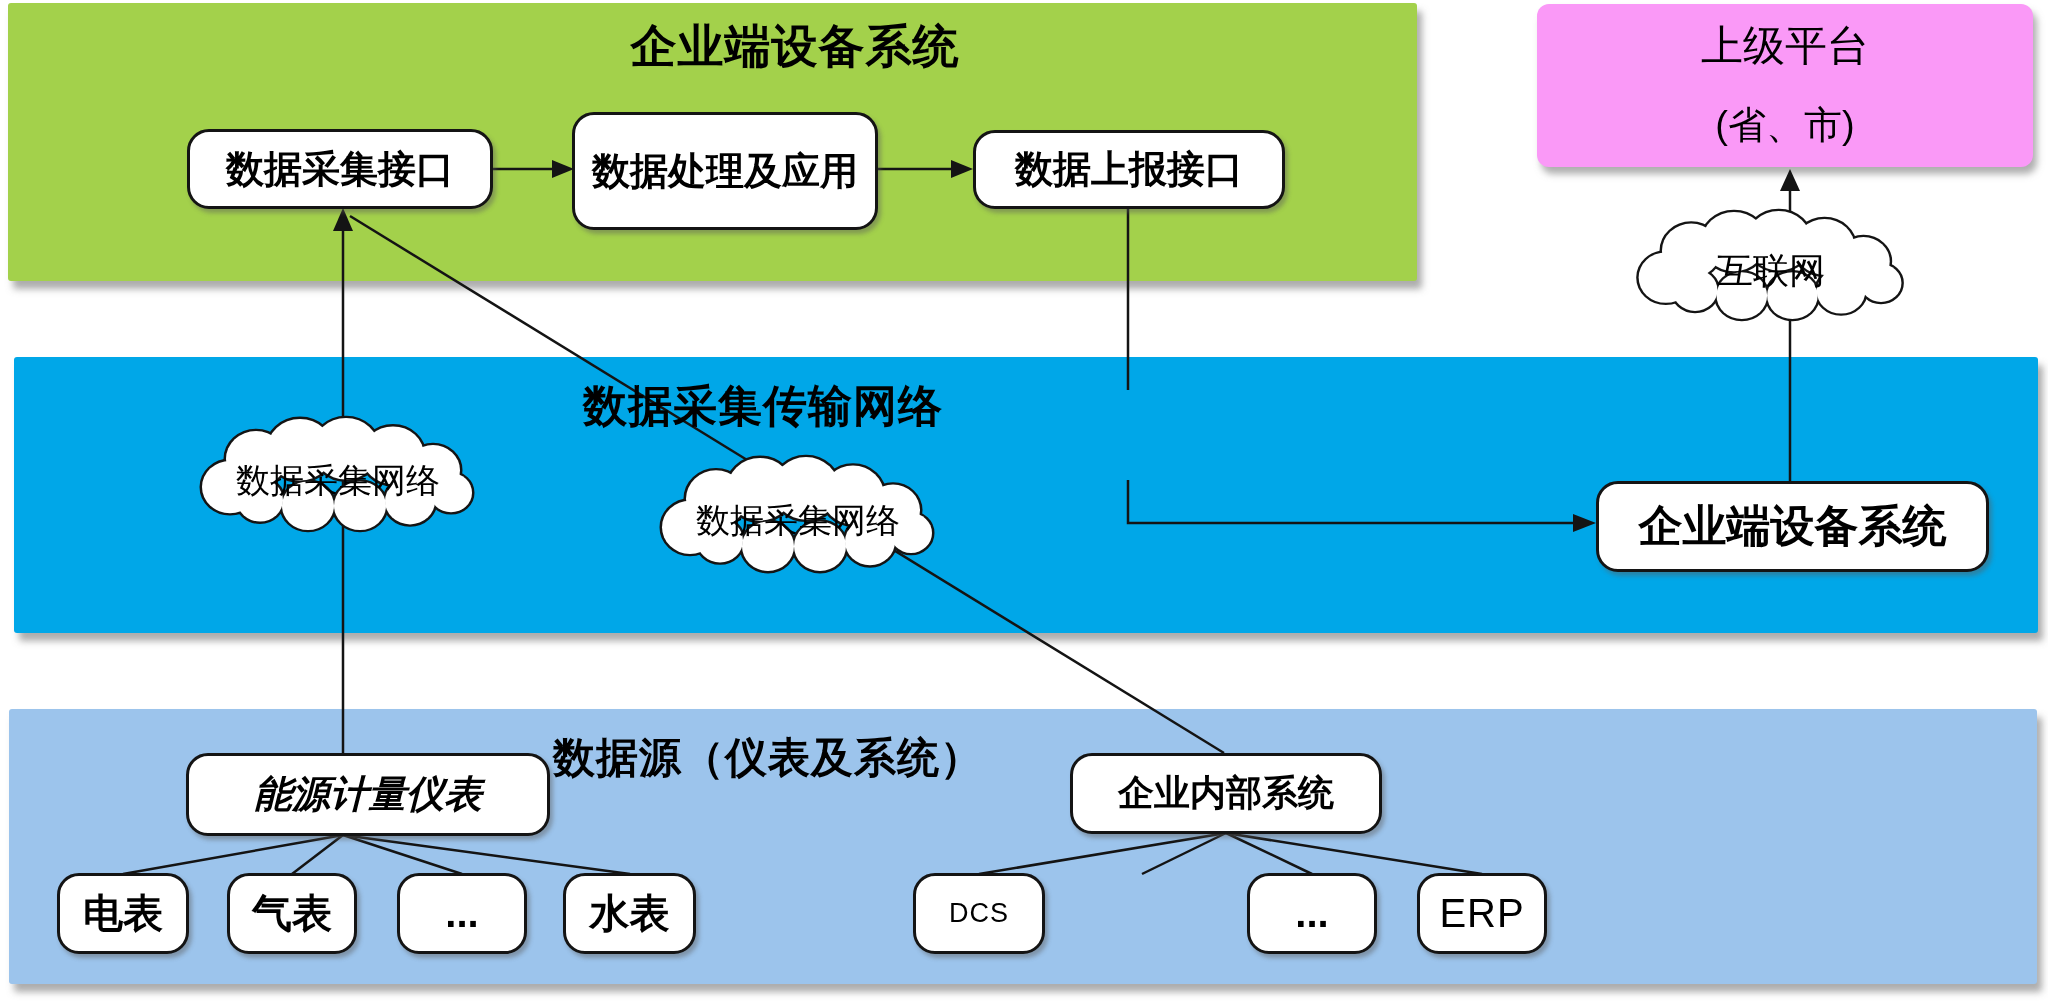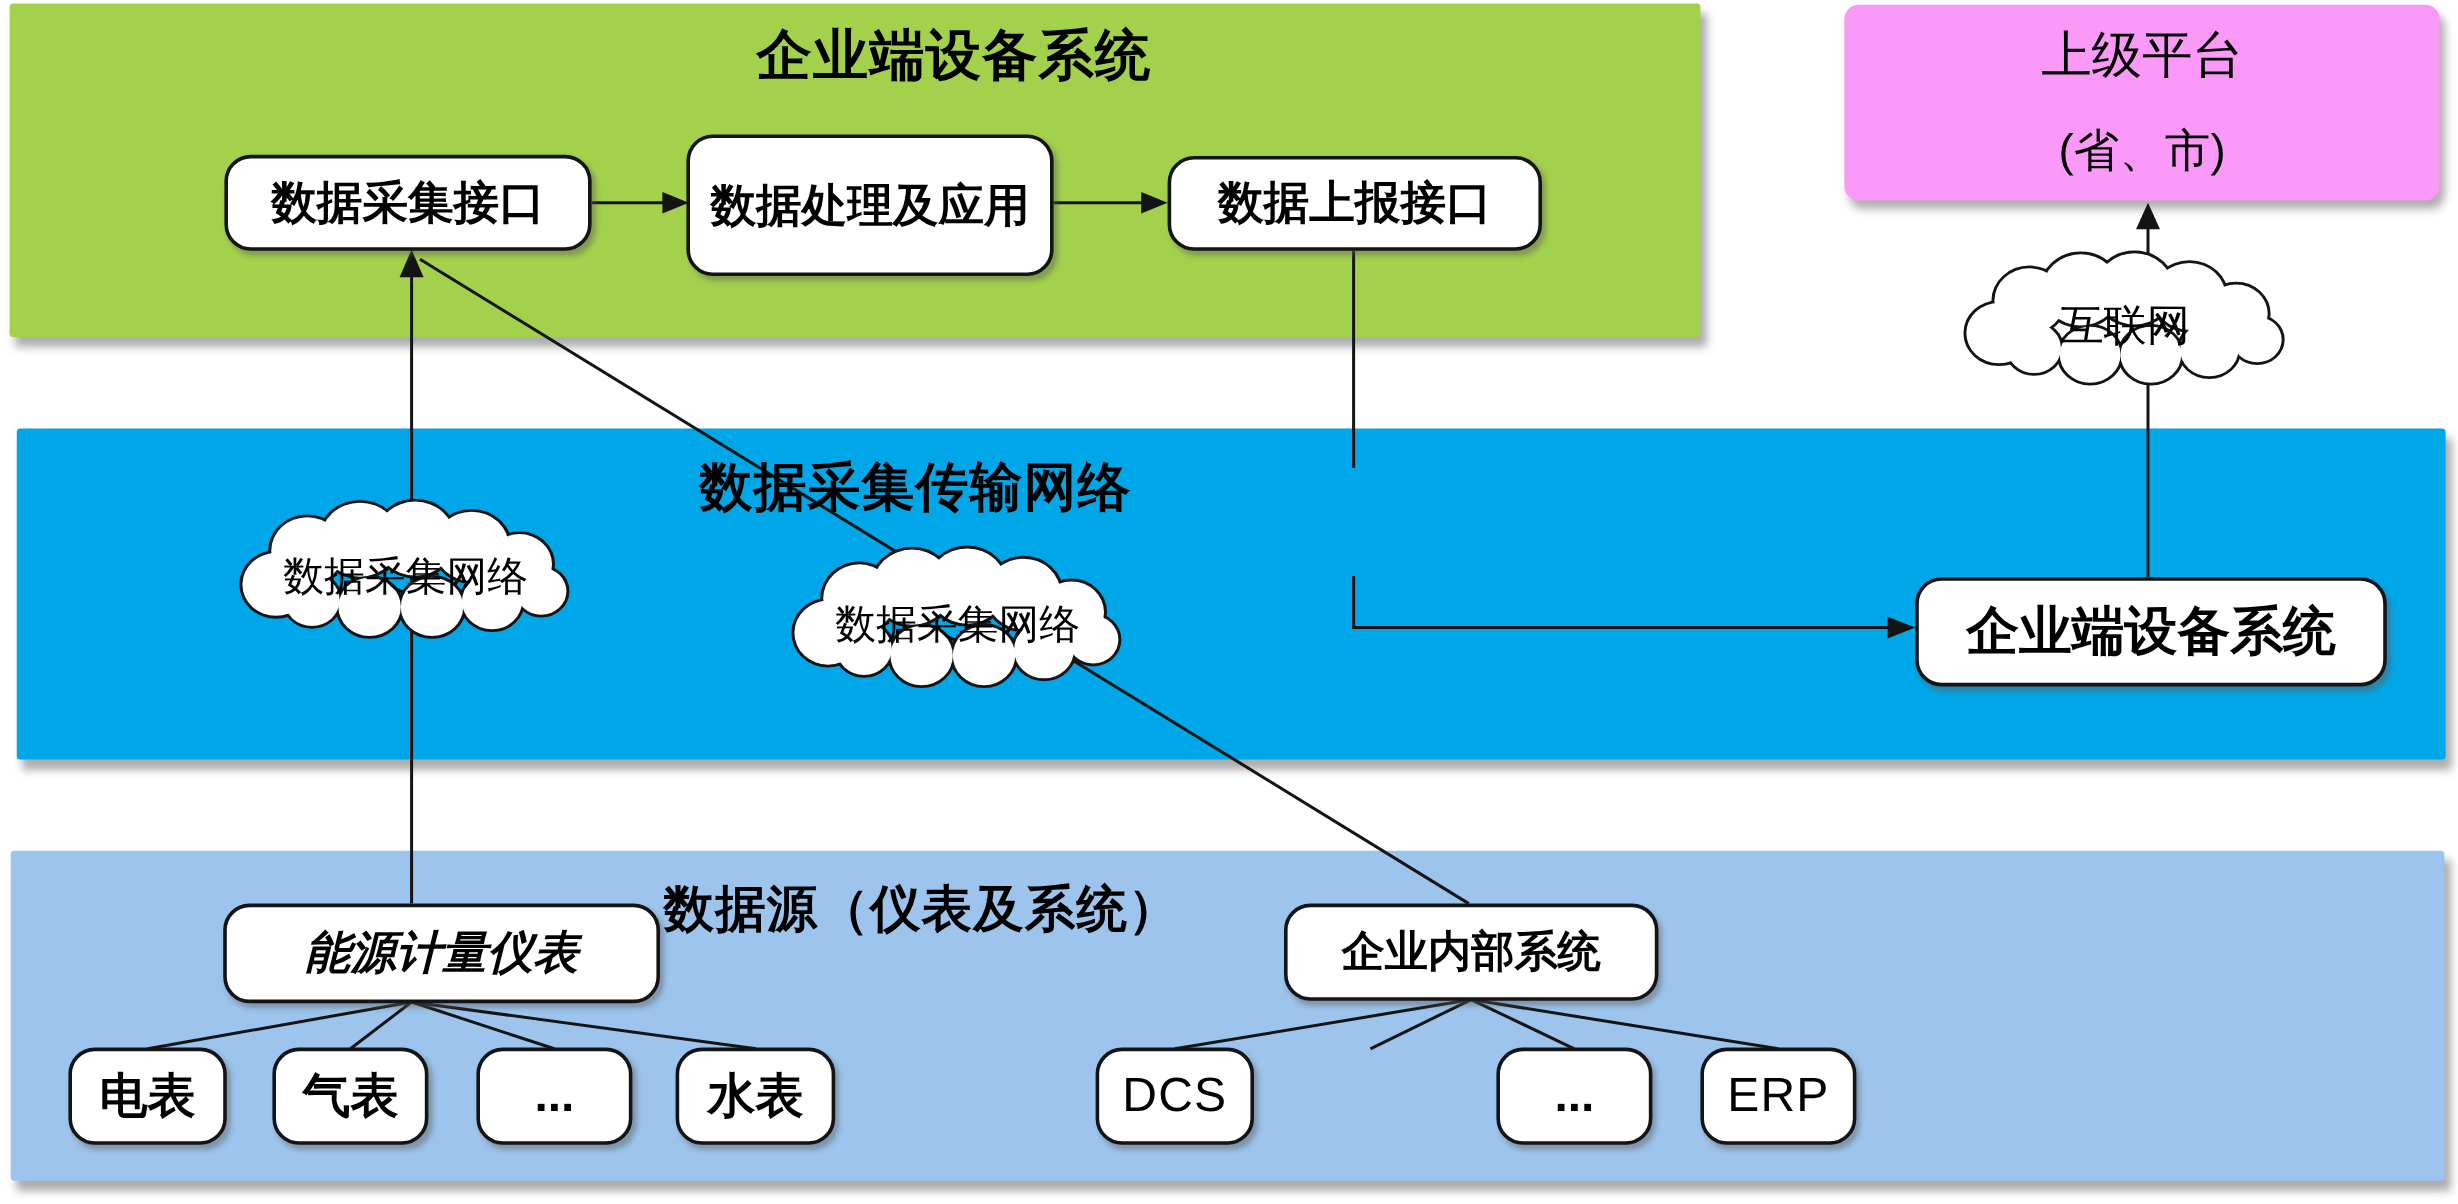--- a/index.html
+++ b/index.html
@@ -146,17 +146,17 @@
   <div class="node" style="left:1596px;top:481px;width:393px;height:91px;font-size:44px;">企业端设备系统</div>
 
   <div class="node" style="left:186px;top:753px;width:364px;height:83px;font-size:38px;font-style:italic;">能源计量仪表</div>
   <div class="node" style="left:1070px;top:753px;width:312px;height:81px;font-size:36px;">企业内部系统</div>
 
   <div class="node" style="left:57px;top:873px;width:132px;height:81px;font-size:40px;">电表</div>
   <div class="node" style="left:227px;top:873px;width:130px;height:81px;font-size:40px;">气表</div>
   <div class="node" style="left:397px;top:873px;width:130px;height:81px;font-size:40px;">...</div>
   <div class="node" style="left:563px;top:873px;width:133px;height:81px;font-size:40px;">水表</div>
 
-  <div class="node latin" style="left:913px;top:873px;width:132px;height:81px;font-size:40px;">DCS</div>
+  <div class="node latin" style="left:913px;top:873px;width:132px;height:81px;font-size:27px;">DCS</div>
   <div class="node" style="left:1247px;top:873px;width:130px;height:81px;font-size:40px;">...</div>
   <div class="node latin" style="left:1417px;top:873px;width:130px;height:81px;font-size:40px;">ERP</div>
 
 </div>
 
 </body></html>

